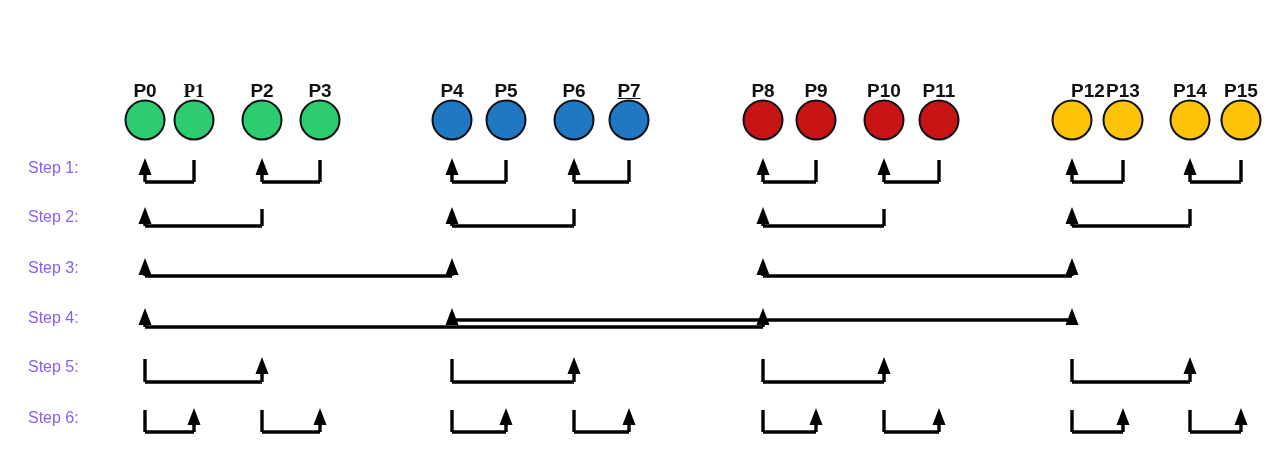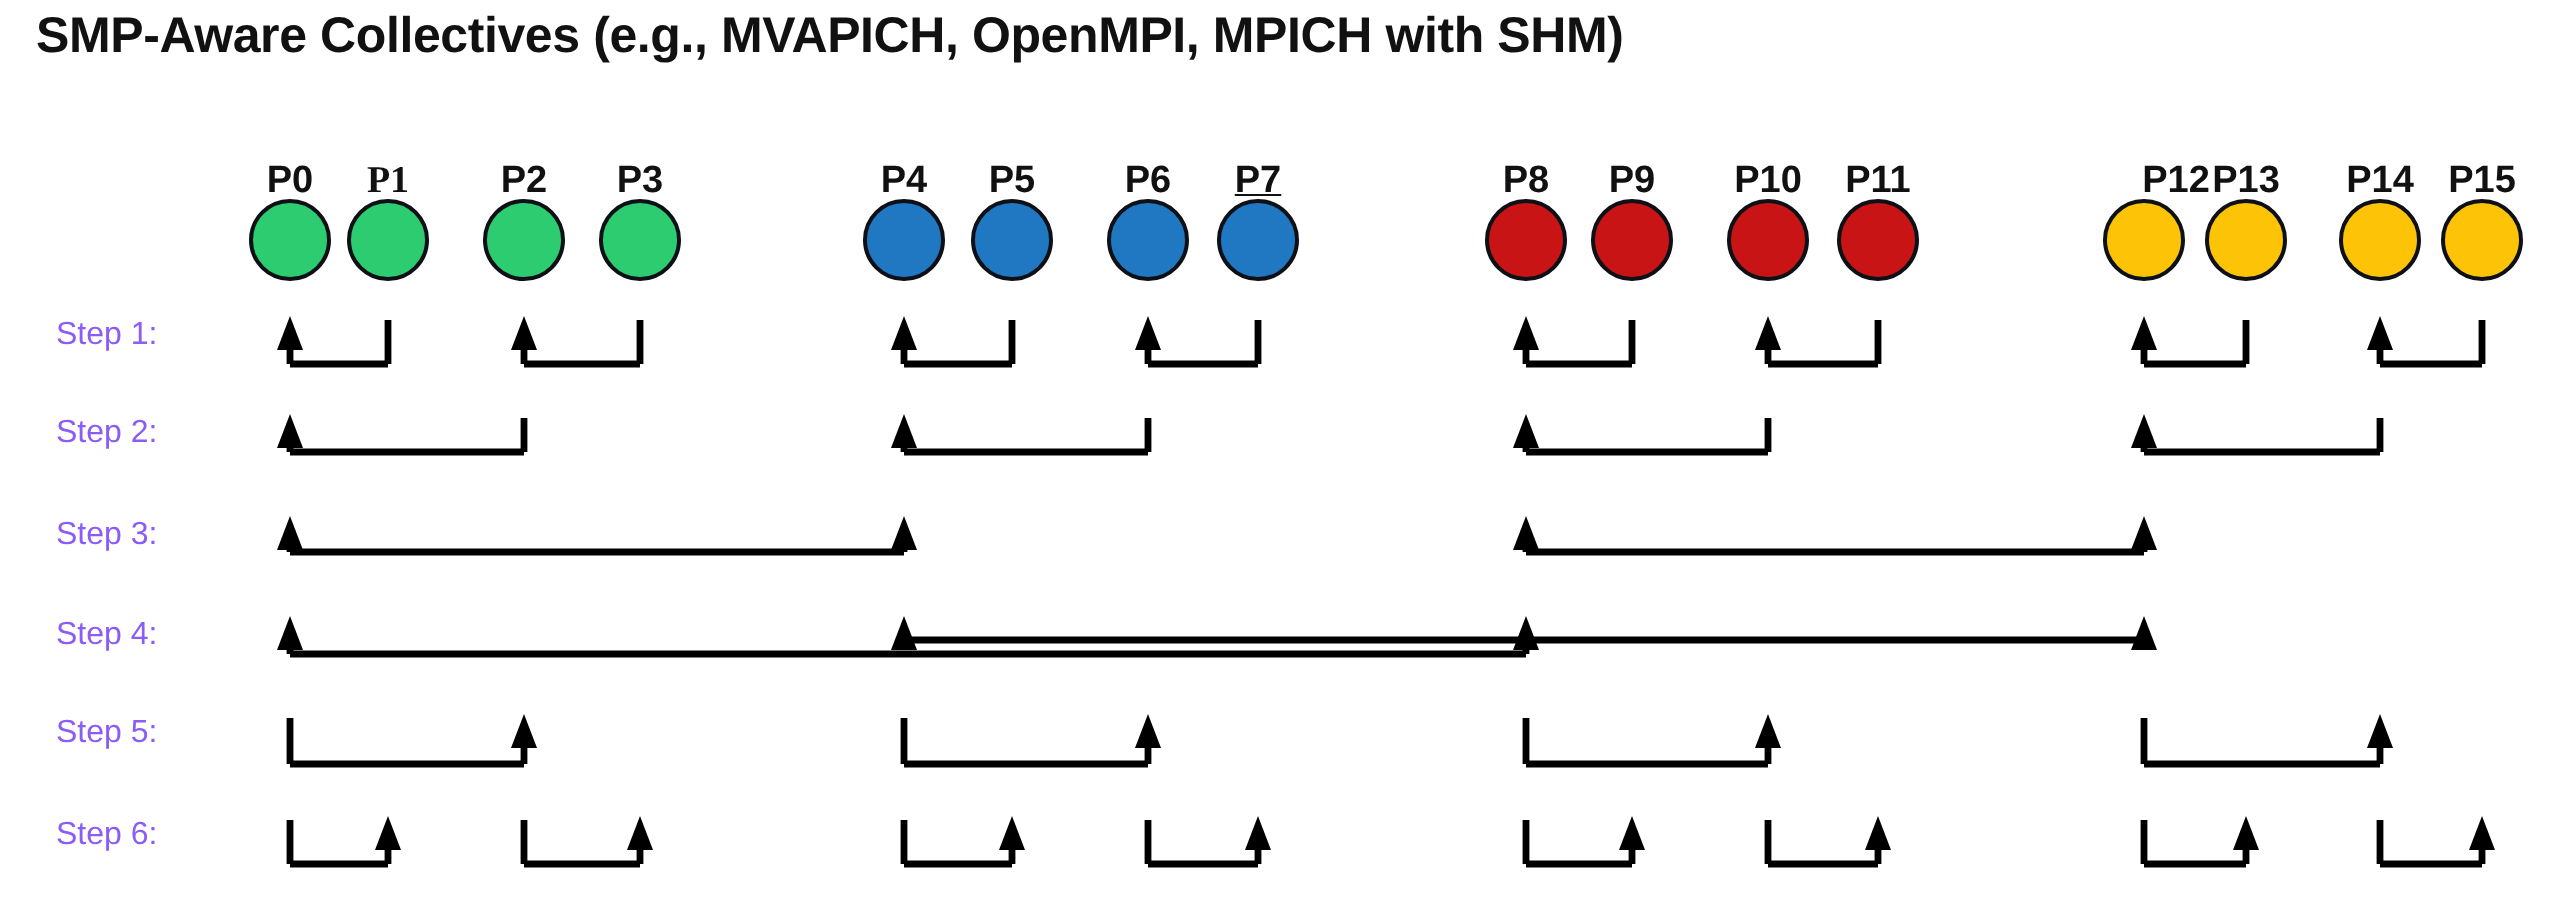--- a/index.html
+++ b/index.html
@@ -25,21 +25,20 @@
   }
   svg.arrows{position:absolute;left:0;top:0;width:1280px;height:453px;overflow:visible;}
   svg.arrows path,svg.arrows line{stroke:#000000;stroke-width:3.4;fill:none;stroke-linecap:butt;stroke-linejoin:miter;}
   svg.arrows polygon{fill:#000000;}
 </style>
 </head>
 <body>
 
 <div id="stage">
 
-  <div class="title">SMP-Aware Collectives (e.g., MVAPICH, OpenMPI, MPICH with SHM)</div>
 
   <div id="node-labels">
       <div class="plabel" style="left: 145px; top: 80px;">P0</div>
       <div class="plabel" style="left: 194px; top: 80px; font-family: Liberation Serif, serif;">P1</div>
       <div class="plabel" style="left: 262px; top: 80px;">P2</div>
       <div class="plabel" style="left: 320px; top: 80px;">P3</div>
       <div class="plabel" style="left: 452px; top: 80px;">P4</div>
       <div class="plabel" style="left: 506px; top: 80px;">P5</div>
       <div class="plabel" style="left: 574px; top: 80px;">P6</div>
       <div class="plabel" style="left: 629px; top: 80px; text-decoration: underline;">P7</div>

